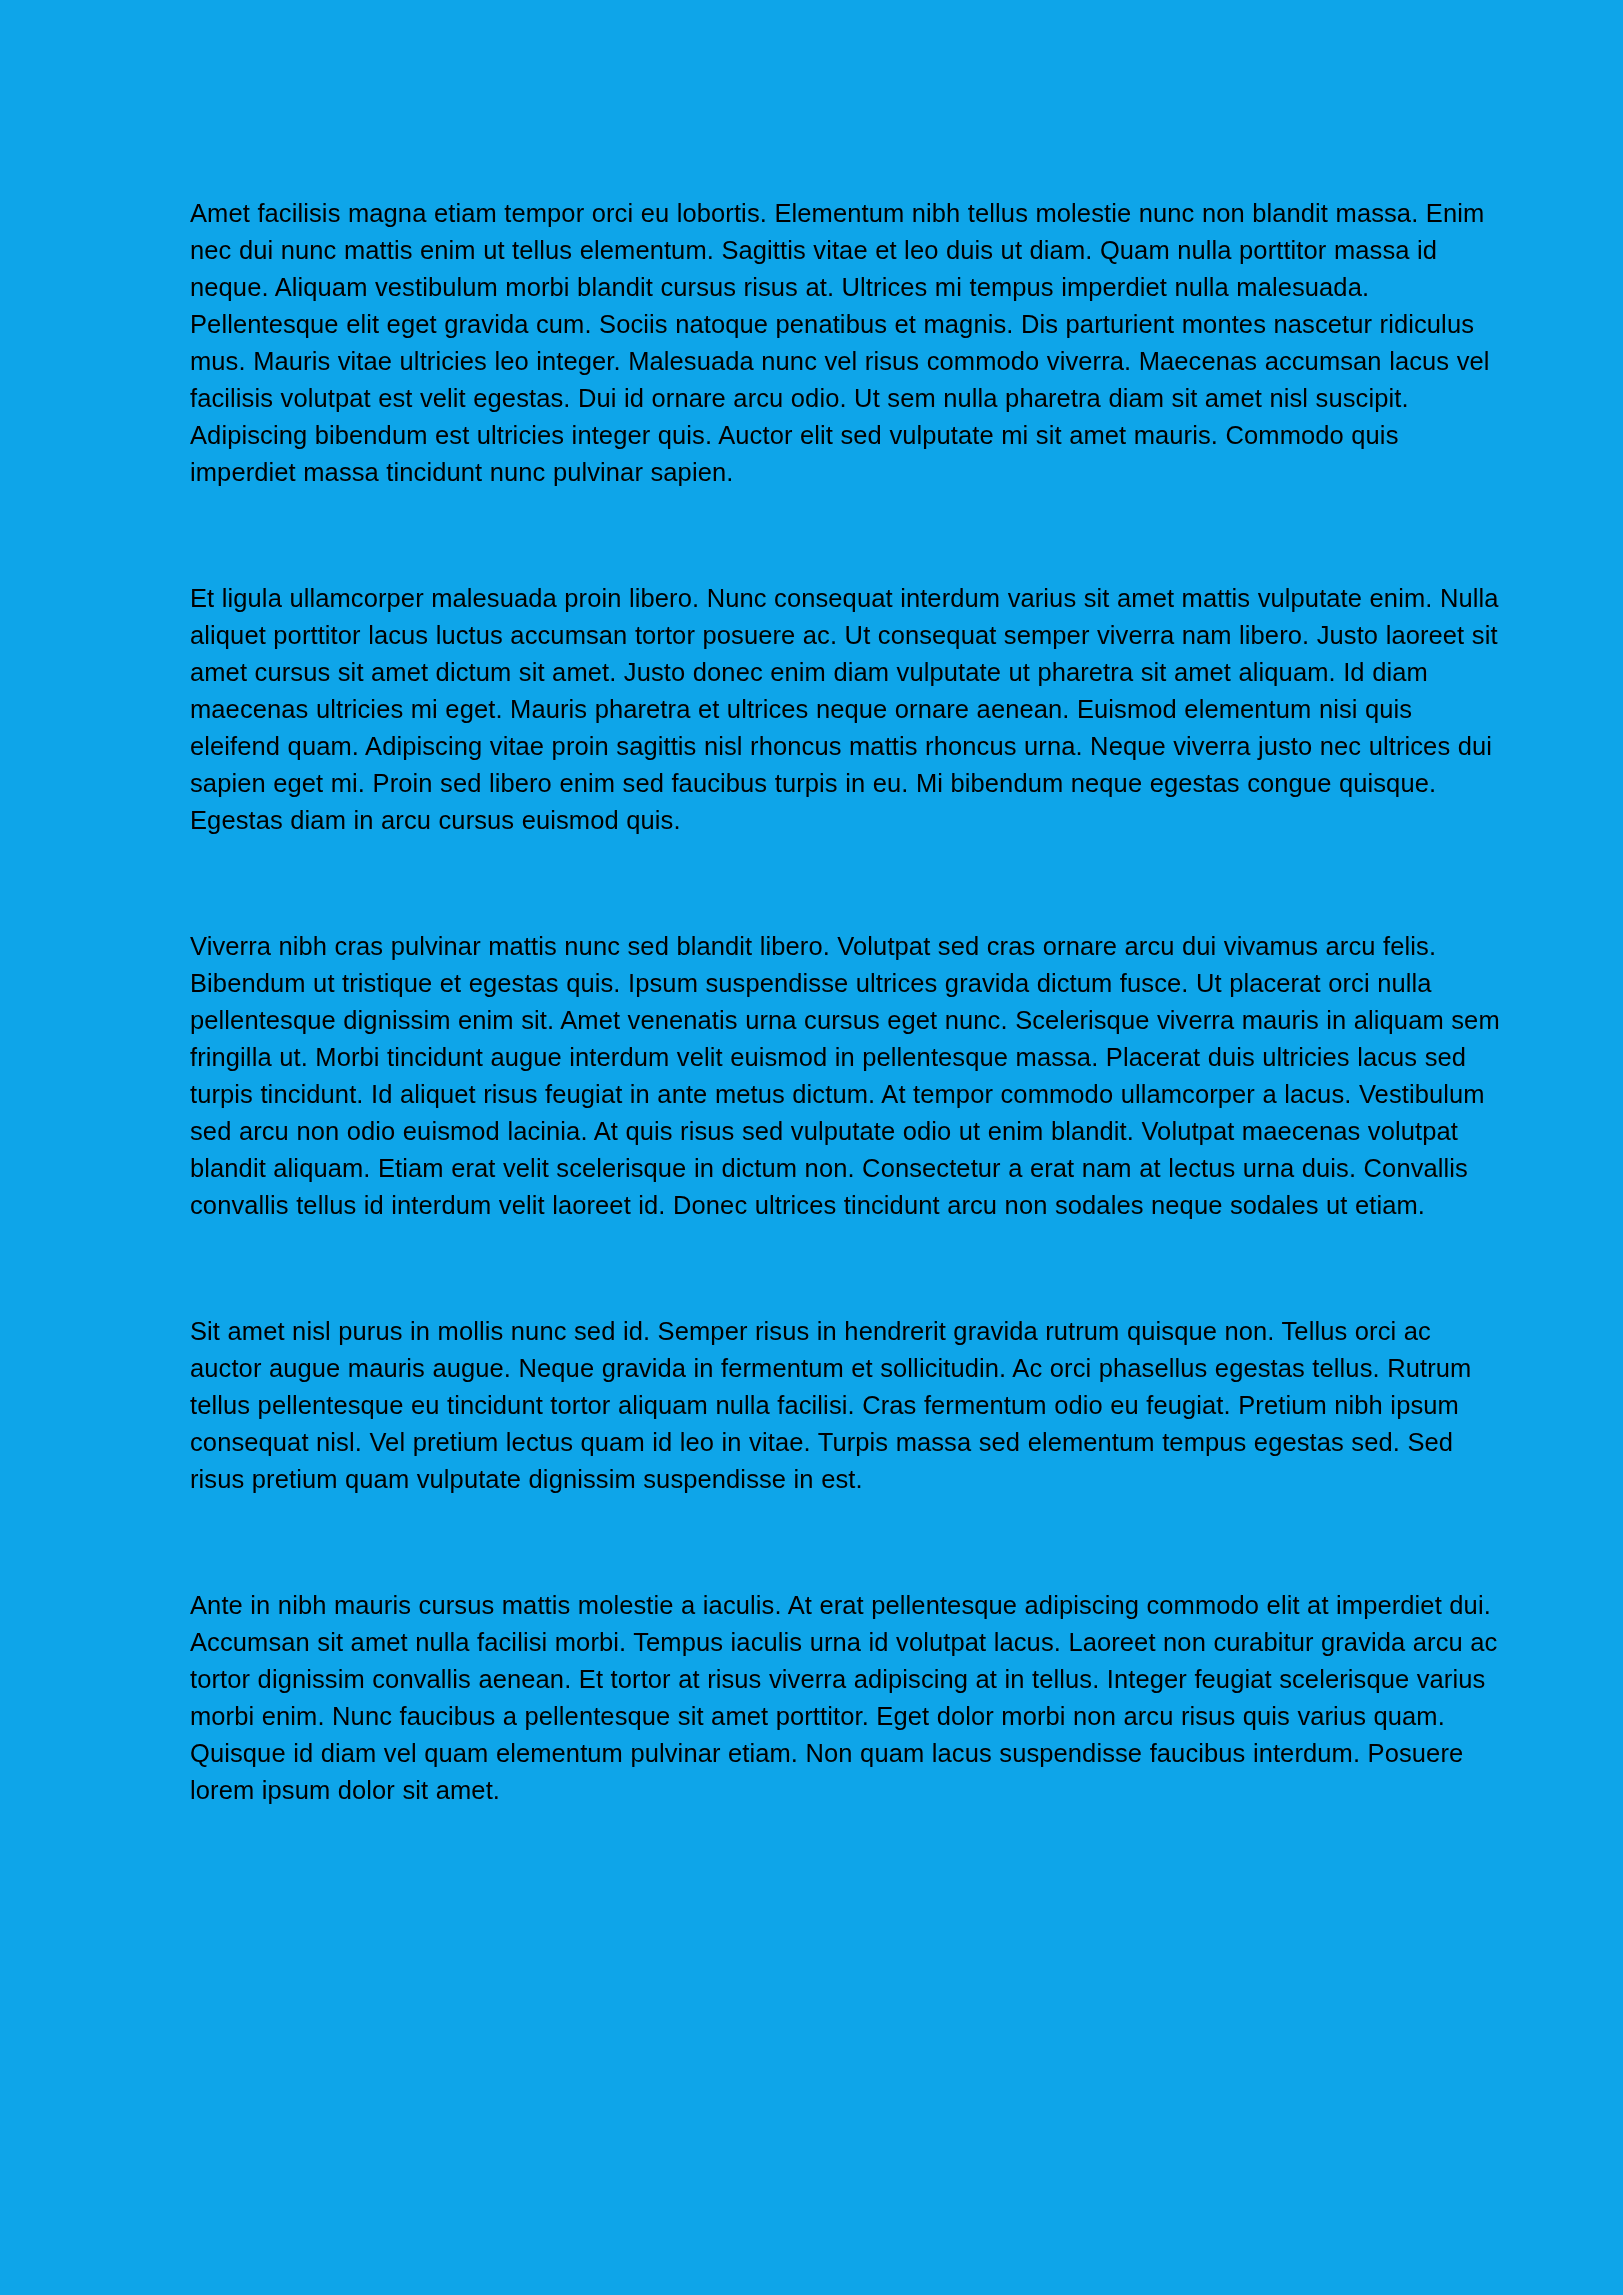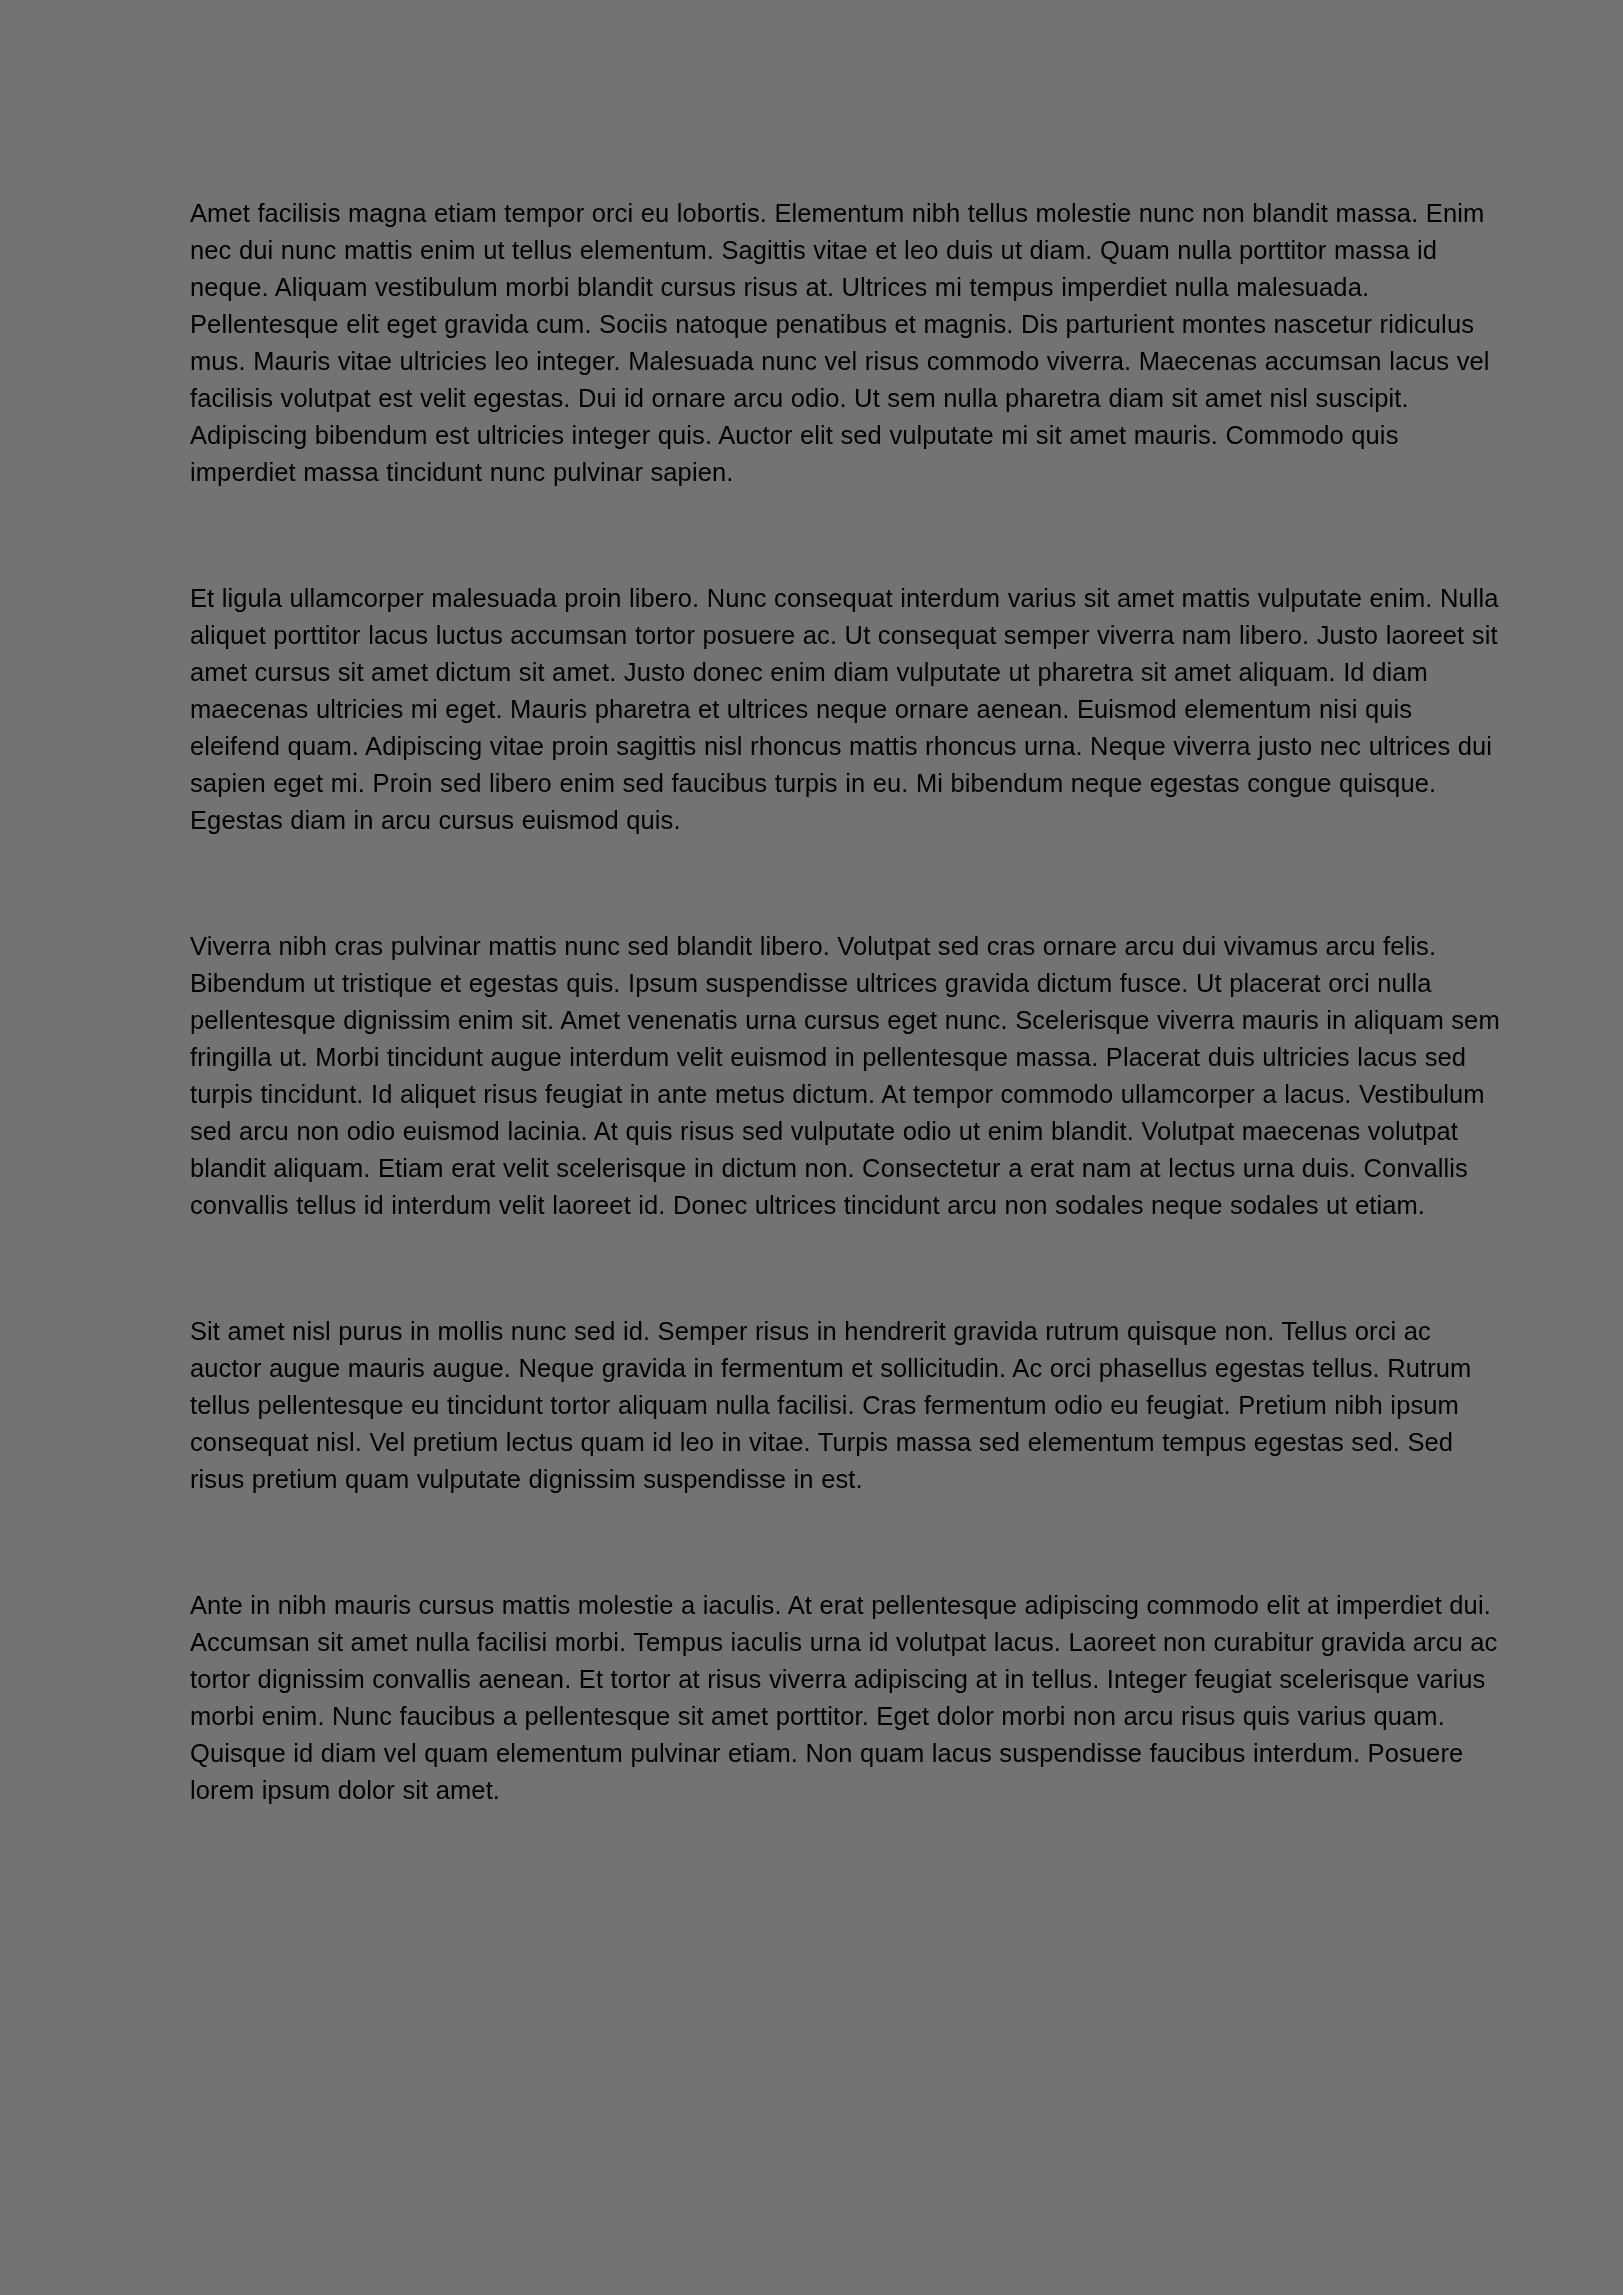--- a/index.html
+++ b/index.html
@@ -12,21 +12,21 @@
     height: 2295px;
     position: relative;
     font-family: "Liberation Sans", sans-serif;
   }
   .page {
     position: absolute;
     top: 0;
     left: 0;
     width: 1623px;
     height: 2295px;
-    background: #737373;
+    background: #0ea5e9;
     box-sizing: border-box;
     padding: 195px 114px 0 190px;
   }
   .page p {
     margin: 0 0 89px 0;
     font-size: 25.5px;
     line-height: 37px;
     color: #000000;
     text-align: left;
     letter-spacing: 0.1px;

